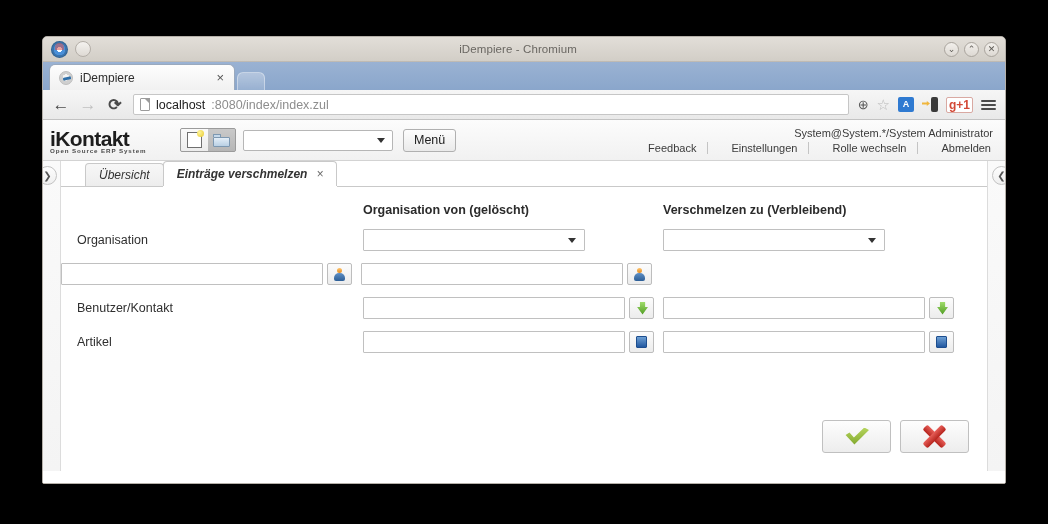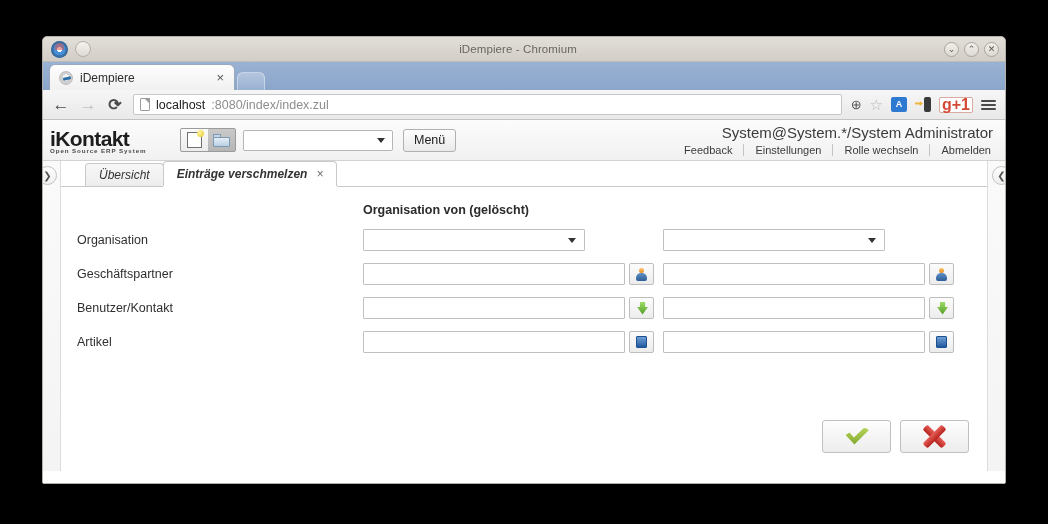--- a/index.html
+++ b/index.html
@@ -130,21 +130,21 @@
     width:16px;height:15px;background:#2f7ad1;border-radius:2px;color:#fff;
     font-size:9px;font-weight:700;text-align:center;line-height:15px;
     position:relative;
   }
   .ico-phone{
     width:16px;height:15px;position:relative;
   }
   .ico-phone .ph{position:absolute;right:0;top:0;width:7px;height:15px;background:#3a3a3a;border-radius:2px;}
   .ico-phone .ar{position:absolute;left:0;top:4px;width:8px;height:5px;background:#f0b63c;clip-path: polygon(0 30%,60% 30%,60% 0,100% 50%,60% 100%,60% 70%,0 70%);}
   .ico-gplus{
-    font-size:16px;font-weight:700;color:#d34836;border:1px solid #d9a9a2;border-radius:2px;
+    font-size:12px;font-weight:700;color:#d34836;border:1px solid #d9a9a2;border-radius:2px;
     padding:0 2px;line-height:14px;background:#fff;
   }
   .ico-menu{ display:flex;flex-direction:column;gap:2px; width:15px;}
   .ico-menu span{display:block;height:2px;background:#4a4a4a;border-radius:1px;}
 
   
   .viewport {
     flex: 1 1 auto; background: #fff; position: relative; overflow: hidden;
     display:flex; flex-direction:column;
   }
@@ -185,22 +185,22 @@
     display: flex; align-items: center; justify-content: flex-end; padding-right: 7px;
   }
   .caret-dn { width:0;height:0;border-left:4.5px solid transparent;border-right:4.5px solid transparent;border-top:5px solid #333; }
   .menu-btn {
     margin-left: 10px; height: 23px; padding: 0 10px;
     border: 1px solid #b0b0b0; border-radius: 3px;
     background: linear-gradient(#fdfdfd,#eaeaea);
     font-size: 12.5px; color: #222; display:flex; align-items:center;
   }
   .hdr-right { margin-left: auto; text-align: right; padding-right: 4px; }
-  .user-line { font-size: 15px; color: #3b3b3b; margin-bottom: 3px; }
-  .links { display: flex; gap: 0; font-size: 11px; color: #3b3b3b; justify-content:center; }
+  .user-line { font-size: 11px; color: #3b3b3b; margin-bottom: 3px; }
+  .links { display: flex; gap: 12px; font-size: 11px; color: #3b3b3b; justify-content:center; }
   .links a { padding: 0 11px; color:#3b3b3b; text-decoration:none; border-right:1px solid #c4c4c4; }
   .links a:last-child { border-right: none; padding-right: 2px; }
 
   
   .app-body { flex:1 1 auto; display: flex; background: #fff; position: relative; min-height:0; }
   .rail {
     width: 18px; background: linear-gradient(#fafafa,#f4f4f4);
     border-right: 1px solid #dcdcdc; position: relative; flex:0 0 auto;
   }
   .rail.right { border-right: none; border-left: 1px solid #dcdcdc; }
@@ -398,40 +398,40 @@
             <span>Einträge verschmelzen</span>
             <span class="x">×</span>
           </div>
         </div>
 
         <div class="panel">
 
           <div class="colheads">
             <div class="c-label"></div>
             <div class="c-from">Organisation von (gelöscht)</div>
+            <div class="c-to">Verschmelzen zu (Verbleibend)</div>
           </div>
 
           <div class="frow">
             <div class="c-label">Organisation</div>
             <div class="c-from">
               <div class="fld sel">
                 <span></span>
                 <span class="caret-dn"></span>
               </div>
             </div>
             <div class="c-to">
               <div class="fld sel">
                 <span></span>
                 <span class="caret-dn"></span>
               </div>
             </div>
           </div>
 
           <div class="frow">
-            <div class="c-label">Geschäftspartner</div>
             <div class="c-from" style="display:flex;align-items:center;">
               <div class="fld txt"></div>
               <div class="lookup-btn">
                 <span class="g-bp">
                     <i class="head"></i>
                     <i class="body"></i>
                   </span>
               </div>
             </div>
             <div class="c-to" style="display:flex;align-items:center;">

